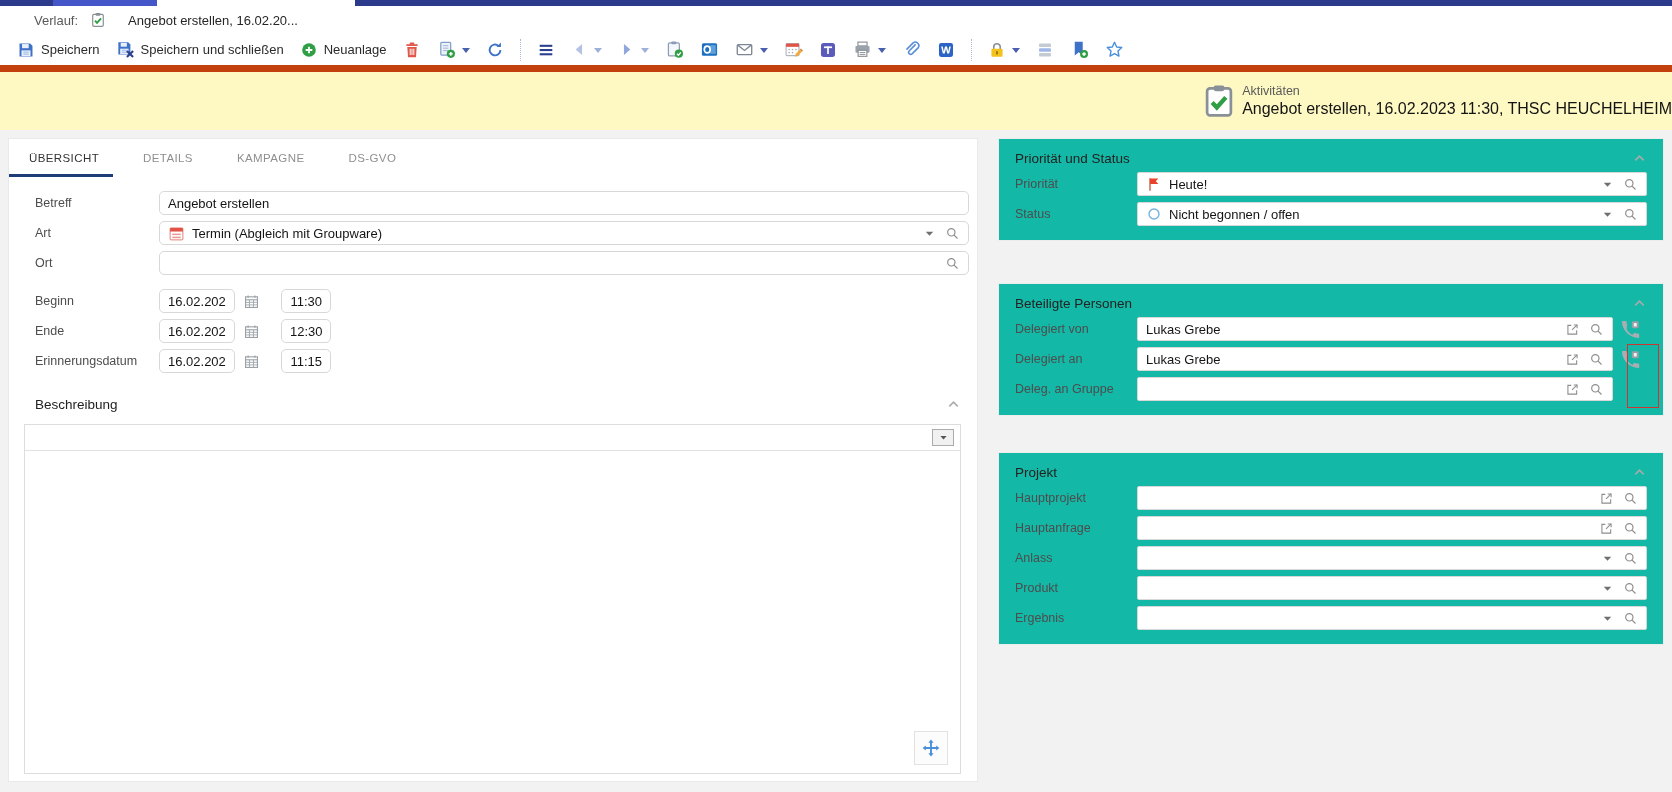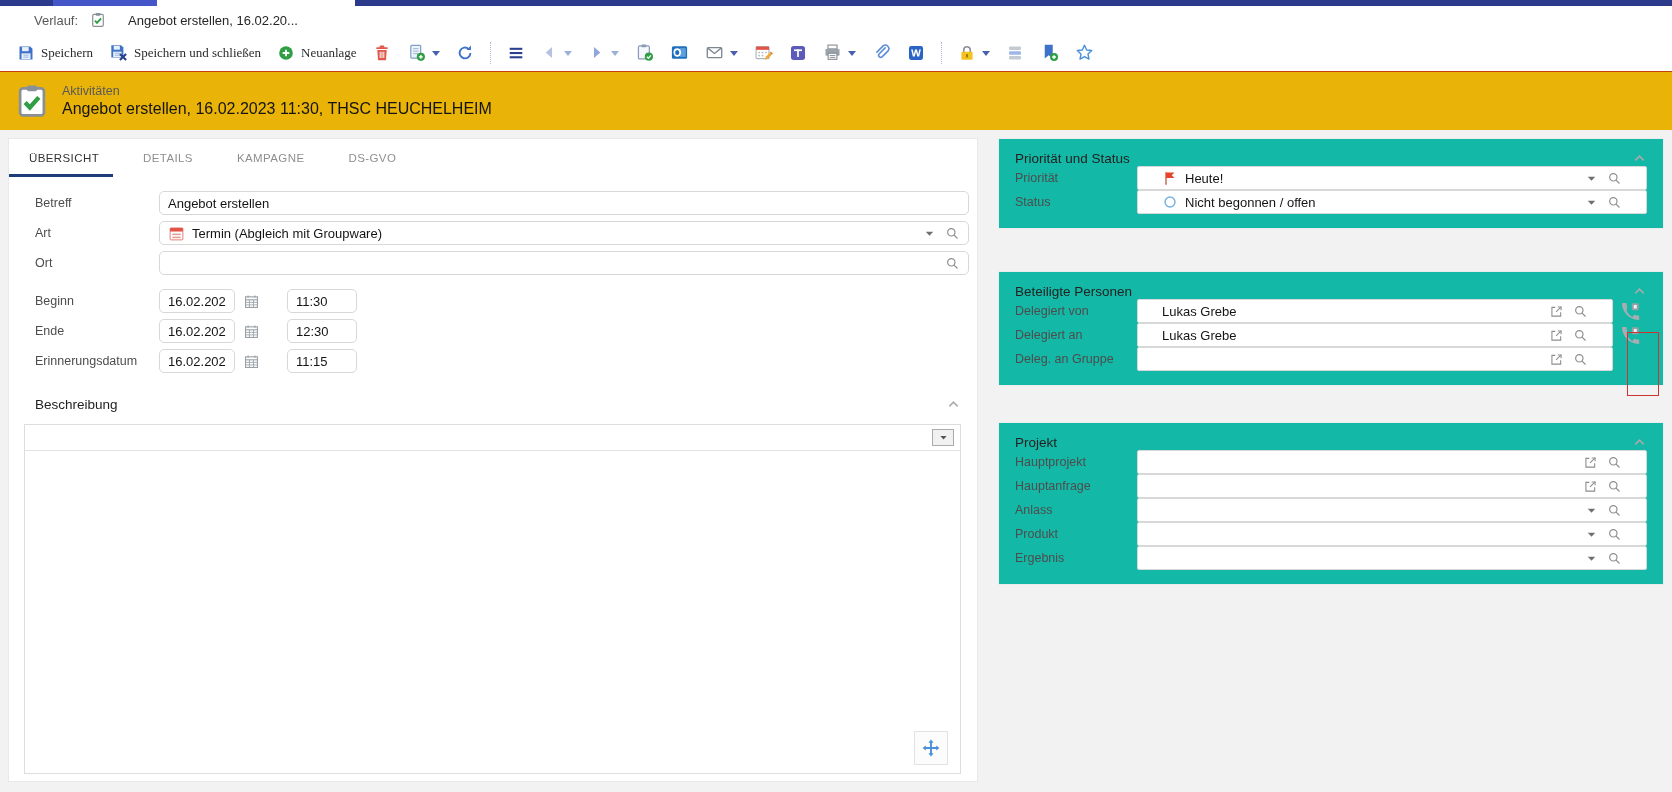--- a/index.html
+++ b/index.html
@@ -21,31 +21,31 @@
 
   
   .history { height:28px; background:#fff; display:flex; align-items:center;
              padding-left:34px; gap:12px; }
   .history-label { color:#595959; font-size:13px; }
   .history-tab { display:flex; align-items:center; gap:22px; color:#262626;
                  max-width:230px; white-space:nowrap; }
 
   
   .toolbar { height:38px; background:#fff; display:flex; align-items:center;
-             padding-left:10px; gap:2px; border-bottom:1px solid #c2410c;font-family:Liberation Serif, serif; }
+             padding-left:10px; gap:2px; border-bottom:7px solid #c2410c; }
   .tbtn { display:flex; align-items:center; gap:6px; padding:4px 7px;
           border-radius:2px; color:#2b2b2b; font-size:13px; cursor:default; }
   .tsep { width:0; height:22px; border-left:1px dotted #aebbd6; margin:0 7px; }
   .dd { width:0; height:0; border:4px solid transparent; border-top-width:5px;
         border-top-color:#4a5fae; margin-top:5px; }
   .dd.light { border-top-color:#9fb0d8; }
 
   
-  .rec-header { height:58px; background:#eab308; display:flex; align-items:center;
-                padding-left:14px; gap:12px; }
+  .rec-header { height:58px; background:#fef9c3; display:flex; align-items:center;
+                padding-left:14px; gap:5px;justify-content:flex-end; }
   .rec-cat   { font-size:12.5px; color:#595959; margin-bottom:2px; }
   .rec-title { font-size:16px; color:#141414; }
 
   
   .content { height:662px; background:#f2f2f3; display:flex; gap:20px;
              padding:8px 8px 0 8px; align-items:flex-start; }
 
   .left-panel { width:970px; height:644px; background:#fff;
                 border:1px solid #e9e9e9; overflow:hidden; }
 
@@ -60,21 +60,21 @@
   
   .form { margin-top:14px; }
   .frow { display:flex; align-items:center; margin:0 0 6px 26px; }
   .frow.gap-top { margin-top:14px; }
   .flabel { width:124px; flex-shrink:0; font-size:12.5px; color:#4d4d4d; }
   .fbox { height:24px; border:1px solid #d8d8d8; border-radius:5px; background:#fff;
           display:flex; align-items:center; padding:0 8px; font-size:13px; color:#141414; }
   input.fbox { outline:none; }
   .fwide { width:810px; }
   .fdate { width:76px; }
-  .ftime { width:70px; margin-left:24px; }
+  .ftime { width:50px; margin-left:18px;text-align:right; }
   .calbtn { width:24px; display:flex; justify-content:center; align-items:center;
             margin-left:4px; }
   .fic { margin-left:auto; display:flex; align-items:center; gap:9px; color:#8d8d8d; }
   .ftext { white-space:nowrap; }
   .fico-lead { margin-right:7px; display:flex; }
 
   
   .desc-head { display:flex; align-items:flex-end; margin:24px 16px 0 26px; }
   .desc-title { font-size:13.5px; color:#222; }
   .desc-chev { margin-left:auto; color:#ababab; }
@@ -90,25 +90,25 @@
 
   
   .right-col { width:666px; display:flex; flex-direction:column; }
   .card { background:#14b8a6; border:1px solid #ececec; padding:12px 16px 14px 16px;
           position:relative; }
   .card + .card { margin-top:42px; }
   .card.projekt { margin-top:36px; }
   .card-head { display:flex; align-items:center; }
   .card-title { font-size:13.5px; color:#222; }
   .card-chev { margin-left:auto; color:#ababab; }
-  .prow { display:flex; align-items:center; height:24px; }
+  .prow { display:flex; align-items:center; margin-top:6px; height:24px; }
   .prow:first-of-type { margin-top:11px; }
   .plabel { width:122px; flex-shrink:0; font-size:12.5px; color:#4d4d4d; }
   .pfield { flex:1; height:24px; border:1px solid #d8d8d8; border-radius:2px;
-            background:#fff; display:flex; align-items:center; padding:0 24px;
+            background:#fff; display:flex; align-items:center; padding:0 8px;
             font-size:13px; color:#141414; }
   .pout { width:34px; flex-shrink:0; display:flex; justify-content:center;
           align-items:center; color:#a8adb3; }
   .redbox { position:absolute; right:4px; top:60px; width:32px; height:64px;
             border:1px solid #cf3430; pointer-events:none; }
 </style>
 </head>
 <body>
 
 <svg width="0" height="0" style="position:absolute">

